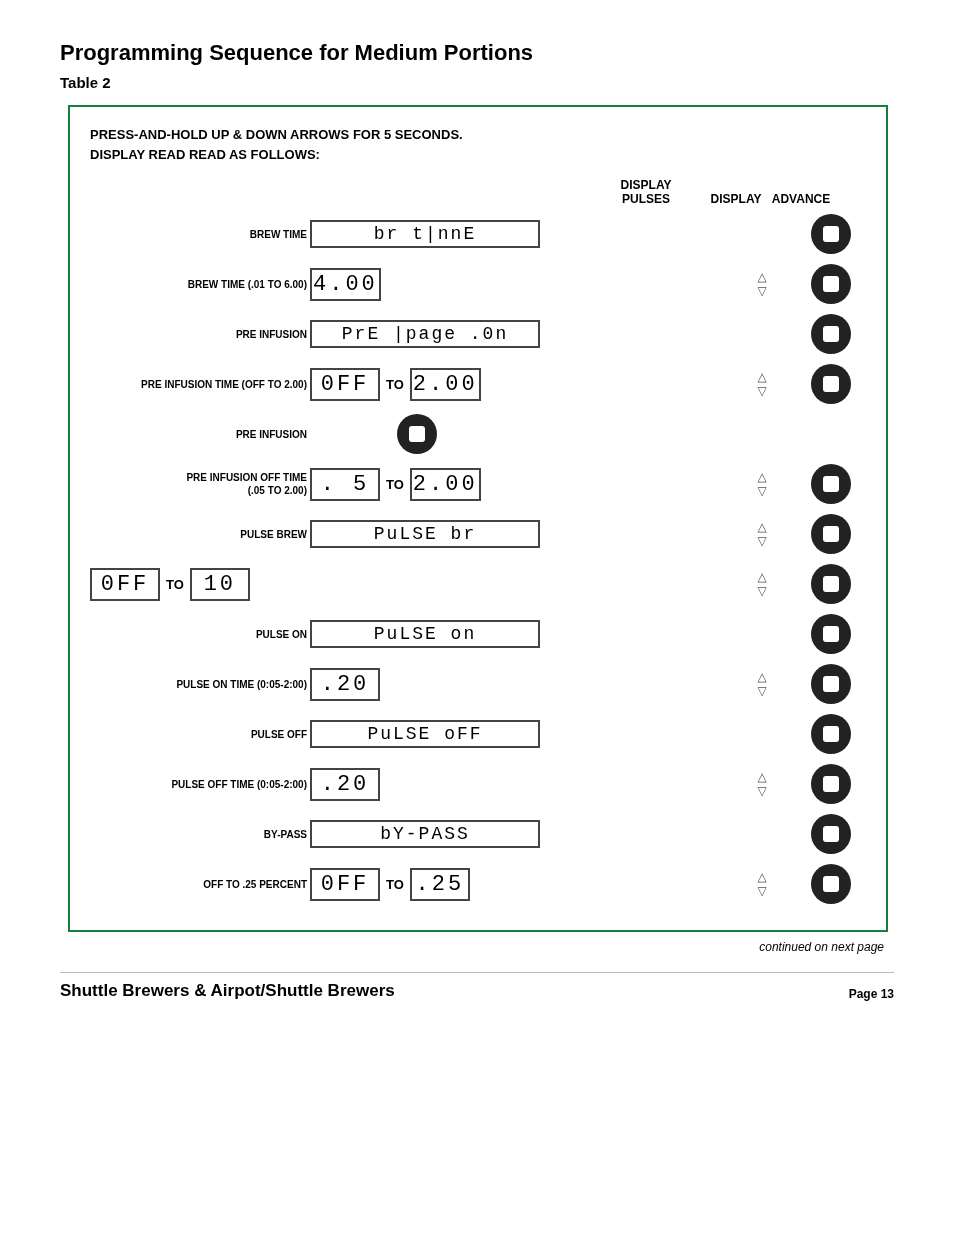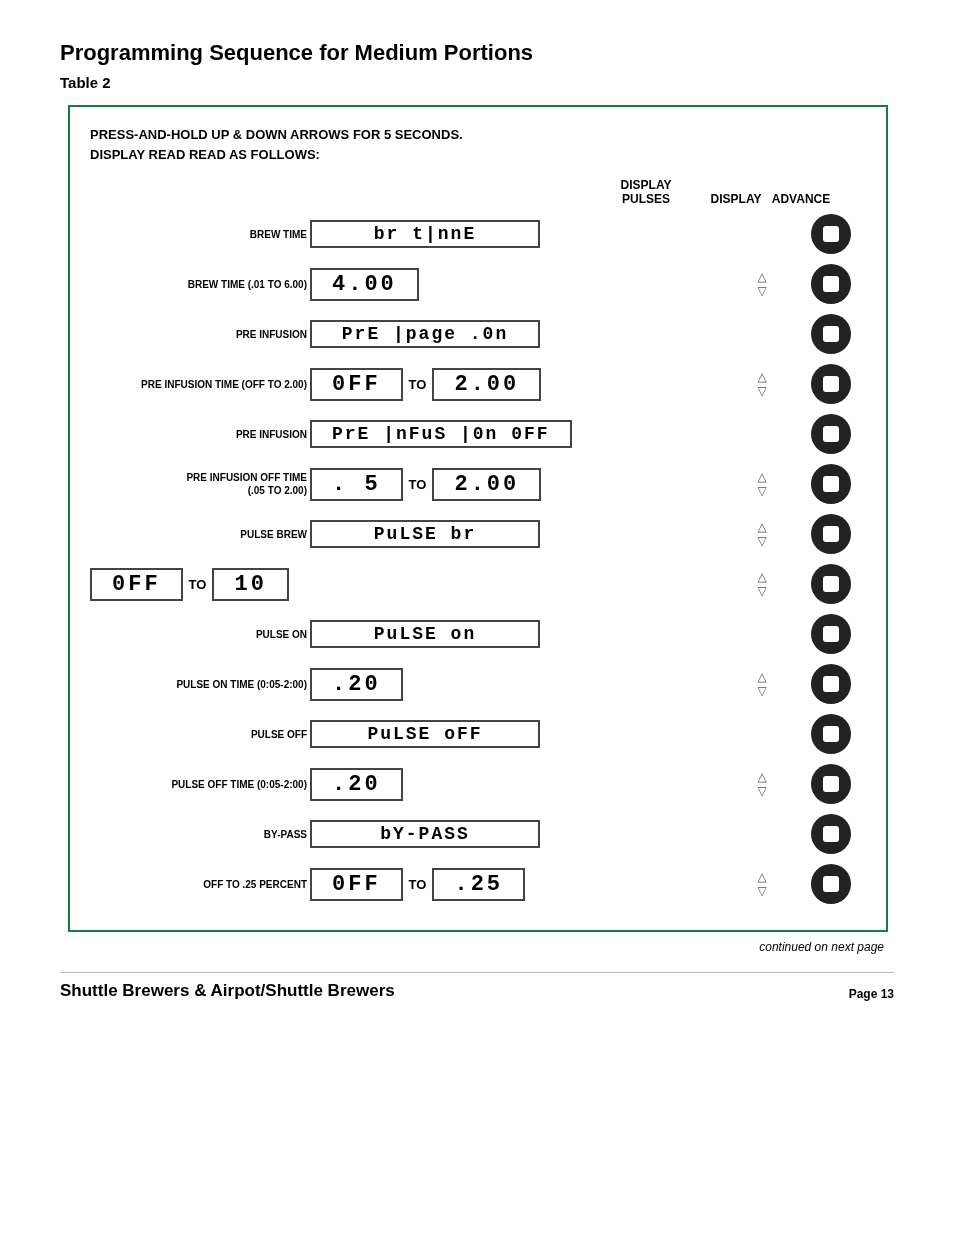--- a/index.html
+++ b/index.html
@@ -93,23 +93,23 @@
 
     .display-area {
       display: flex;
       align-items: center;
       flex: 1;
     }
 
     .lcd-display {
       font-family: 'Courier New', monospace;
       font-size: 22px;
-      font-weight: bold;
+      font-weight: normal;
       border: 2px solid #444;
-      padding: 2px 20px;
+      padding: 2px 1px;
       min-width: 60px;
       text-align: center;
       letter-spacing: 2px;
       background: #fff;
       display: inline-block;
     }
 
     .lcd-wide {
       min-width: 220px;
       font-size: 20px;
@@ -274,23 +274,20 @@
           <div class="adjust-col">
             <span class="arrow-up">△</span>
             <span class="arrow-down">▽</span>
           </div>
           <div class="advance-col">
             <button class="advance-btn" title="Advance"></button>
           </div>
         </div>
         <div class="prog-row">
           <div class="row-label" style="white-space: pre-line;">PRE INFUSION</div>
-          <div class="display-area">
-            <div class="lcd-display lcd-wide seg" style="font-size: 18px; min-width: 230px; letter-spacing: 2px;">PrE |nFuS |0n 0FF</div>
-          </div>
           <div class="adjust-col"></div>
           <div class="advance-col">
             <button class="advance-btn" title="Advance"></button>
           </div>
         </div>
         <div class="prog-row">
           <div class="row-label" style="white-space: pre-line;">PRE INFUSION OFF TIME
 (.05 TO 2.00)</div>
           <div class="display-area">
             <div class="lcd-display lcd-small seg" style="min-width: 70px;">. 5</div>

